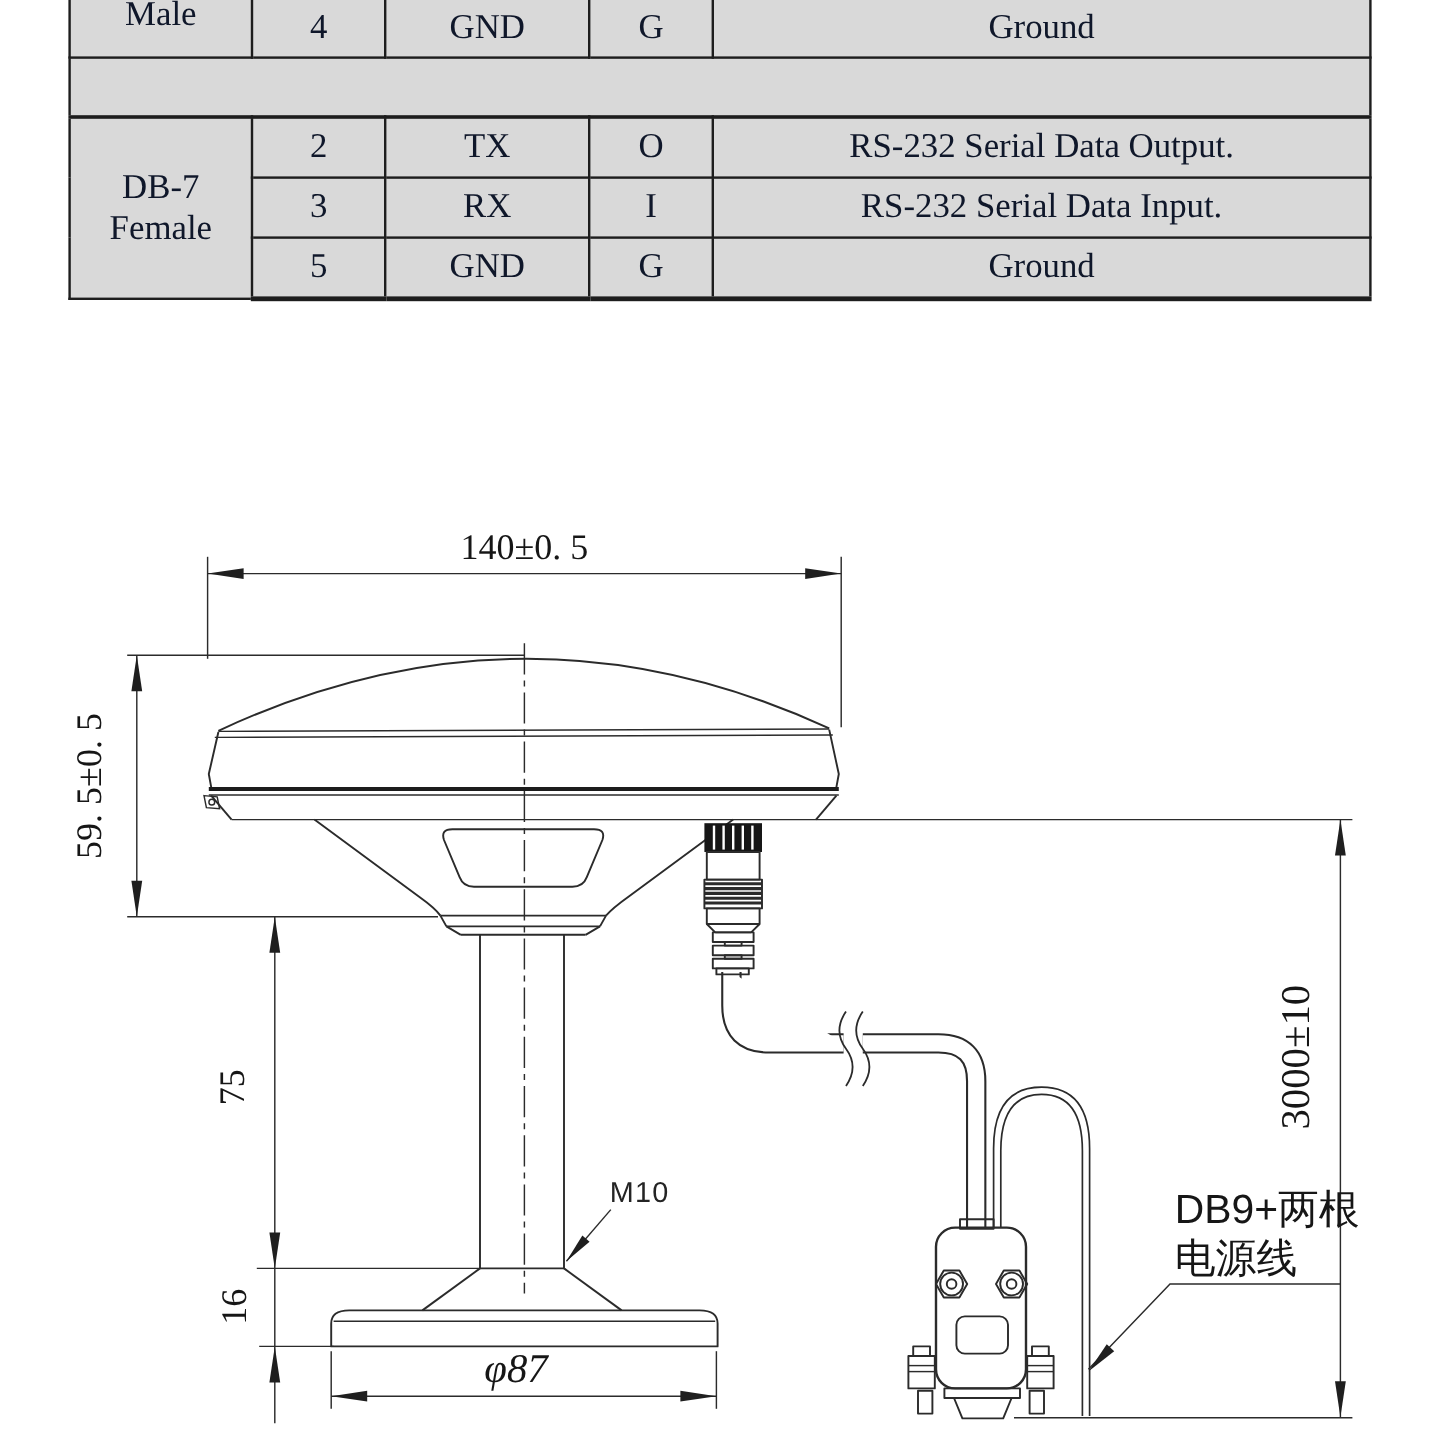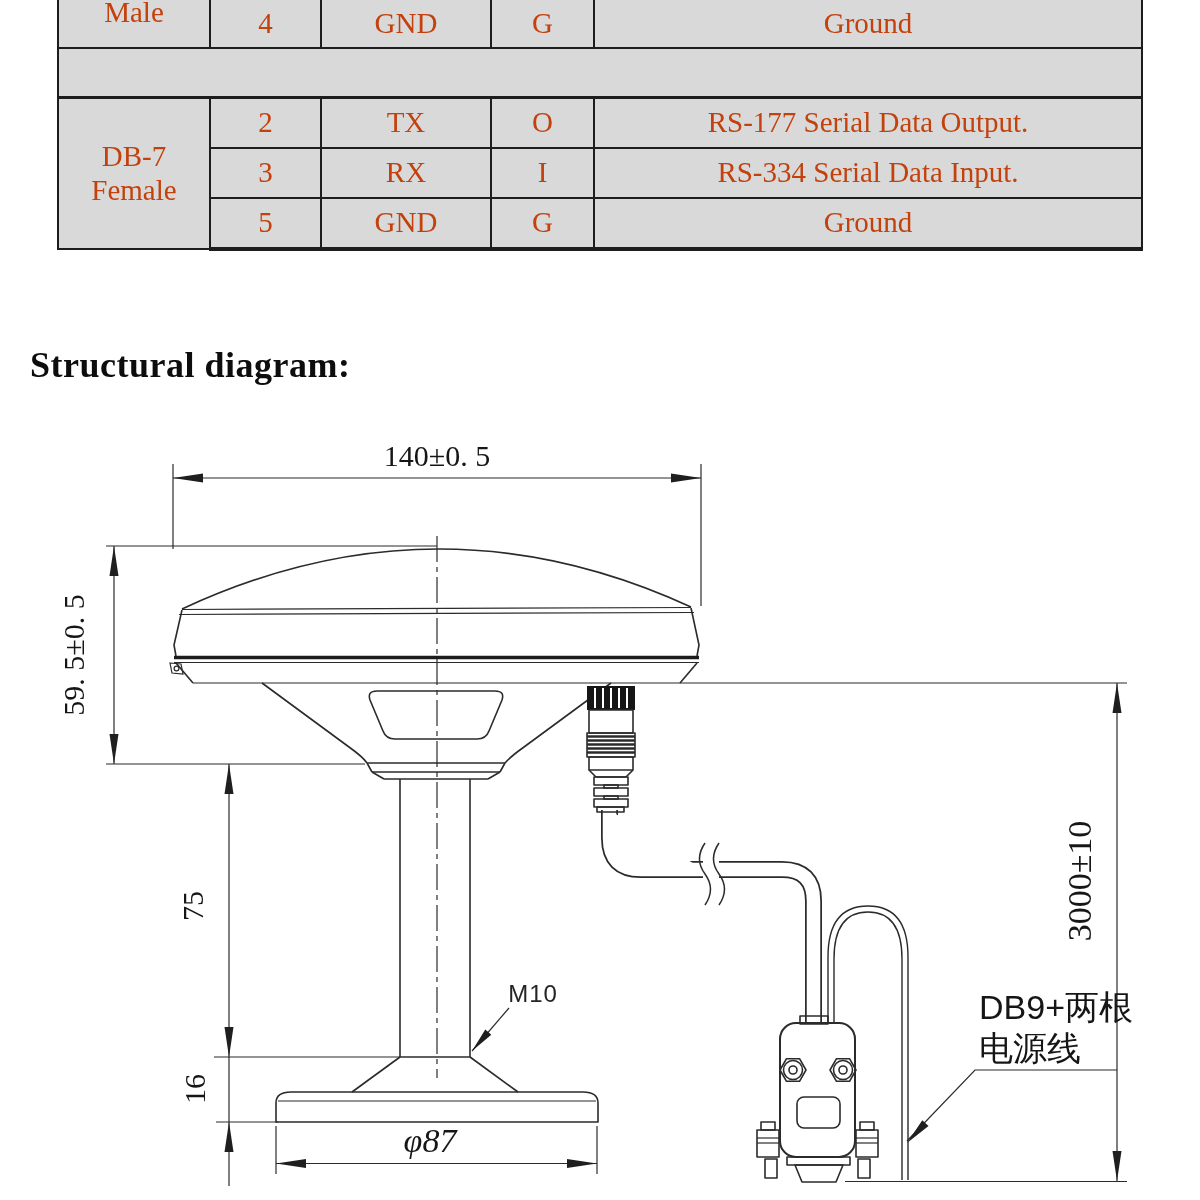--- a/index.html
+++ b/index.html
@@ -2,21 +2,21 @@
 <html><head>
 <meta charset="utf-8">
 <style>
   html,body{margin:0;padding:0;background:#fff;}
   .page{position:relative;width:1200px;height:1200px;background:#ffffff;overflow:hidden;
         font-family:"Liberation Serif",serif;color:#111;}
   
   table.pins{position:absolute;left:57px;top:0;width:1084px;border-collapse:collapse;
              table-layout:fixed;border:2px solid #1d1d1d;border-top:none;}
   table.pins td{border:2px solid #1d1d1d;background:#d9d9d9;text-align:center;
-                vertical-align:middle;font-size:29px;line-height:1.15;color:#c2410c;
+                vertical-align:middle;font-size:29px;line-height:1.15;color:#0f172a;
                 padding:0;overflow:visible;}
   table.pins tr.r0 td{border-top:none;height:47px;}
   td.male-cell{vertical-align:top;}
   td.male-cell span{display:inline-block;transform:translateY(-11px);}
   tr.spacer td{height:47px;border-bottom:3px solid #1d1d1d;}
   tr.fr td{height:48px;}
   tr.fr-last td{border-bottom:4px solid #1d1d1d;}
   
   .heading{position:absolute;left:30px;top:344px;margin:0;font-family:"Liberation Serif",serif;
            font-weight:bold;font-size:36px;letter-spacing:.5px;color:#0d0d0d;}
@@ -55,38 +55,37 @@
       <td>Ground</td>
     </tr>
     <tr class="spacer">
       <td colspan="5"></td>
     </tr>
     <tr class="fr">
       <td rowspan="3">DB-7 Female</td>
       <td>2</td>
       <td>TX</td>
       <td>O</td>
-      <td>RS-177 Serial Data Output.</td>
+      <td>RS-232 Serial Data Output.</td>
     </tr>
     <tr class="fr">
       <td>3</td>
       <td>RX</td>
       <td>I</td>
-      <td>RS-334 Serial Data Input.</td>
+      <td>RS-232 Serial Data Input.</td>
     </tr>
     <tr class="fr fr-last">
       <td>5</td>
       <td>GND</td>
       <td>G</td>
       <td>Ground</td>
     </tr>
   </tbody>
     </table>
 
-  <h2 class="heading">Structural diagram:</h2>
 
   <svg class="diagram" viewBox="0 0 1200 1200">
 
     <g>
       <path class="ln" style="stroke-width:17" d="M 609.5 810 V 838 Q 609.5 869.5 641 869.5 H 703"></path>
       <path class="wht" fill="none" style="stroke:#fff;stroke-width:13.5" d="M 609.5 810 V 838 Q 609.5 869.5 641 869.5 H 703"></path>
       <path class="ln" style="stroke-width:17" d="M 719 869.5 H 782 Q 813.5 869.5 813.5 901 V 1024"></path>
       <path fill="none" style="stroke:#fff;stroke-width:13.5" d="M 719 869.5 H 782 Q 813.5 869.5 813.5 901 V 1024"></path>
 
       <path class="ln" style="stroke-width:1.5" d="M 705 843 q -11 16 0 31 q 11 15 0 31"></path>

